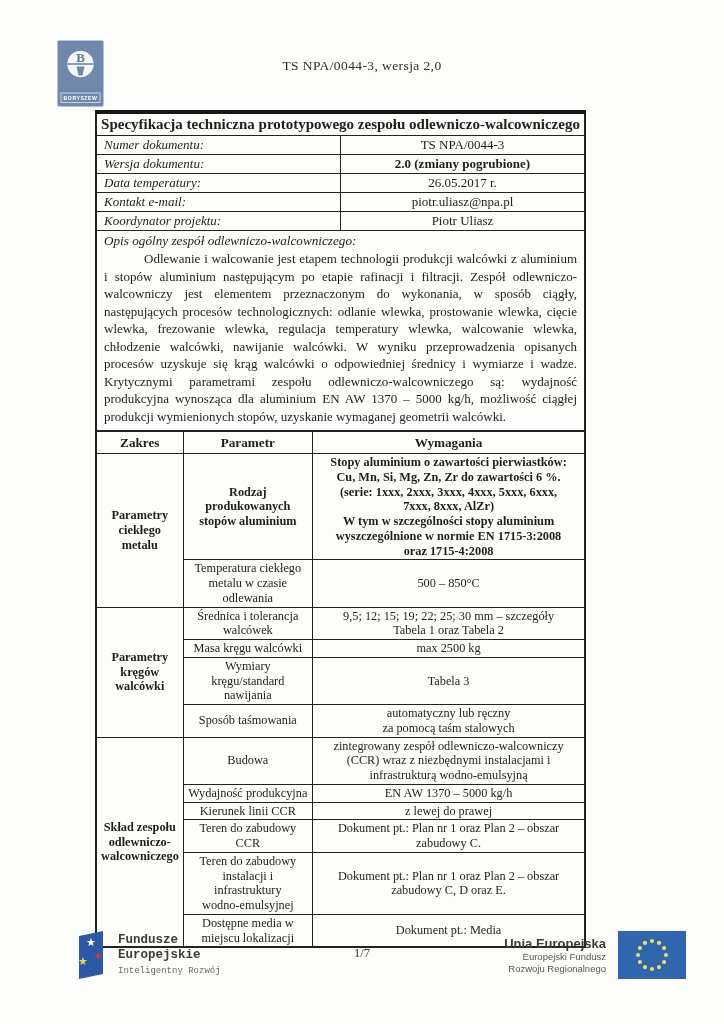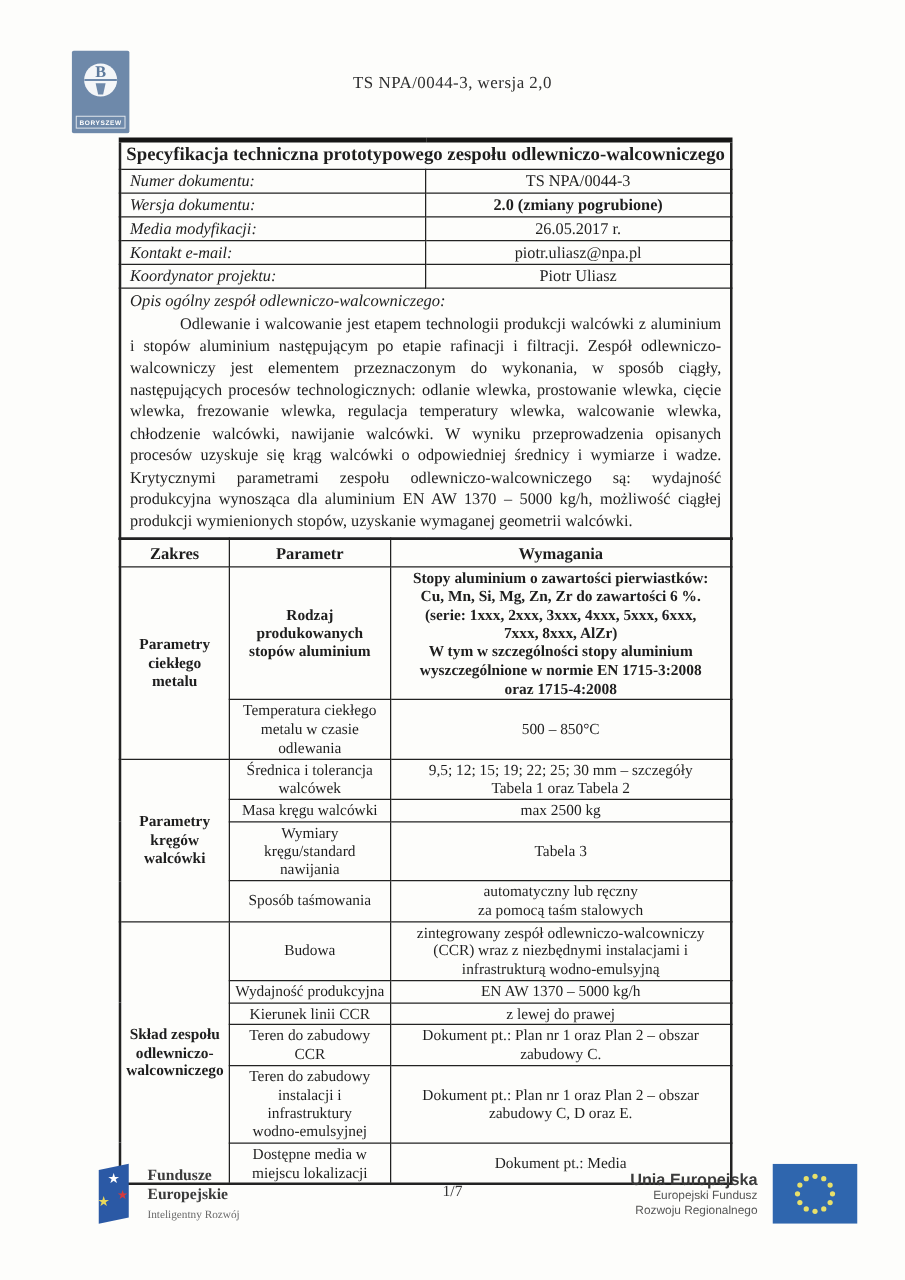--- a/index.html
+++ b/index.html
@@ -47,21 +47,21 @@
   .t-spec th{font-size:13.2px;font-weight:bold;text-align:center;height:19px;padding:1px 2px;}
   .t-spec td{
     font-size:12.3px;line-height:1.2;text-align:center;padding:1px 4px;
     white-space:pre-line;
   }
   .col-zakres{width:17.8%;} .col-param{width:26.5%;} .col-req{width:55.7%;}
   .zakres{font-weight:bold;}
   .b{font-weight:bold;}
   
   .fe-logo{position:absolute;left:72px;top:929px;display:flex;align-items:flex-start;}
-  .fe-text{margin-left:9px;font-family:Liberation Serif, serif;margin-top:4px;}
+  .fe-text{margin-left:9px;font-family:Liberation Mono, monospace;margin-top:4px;}
   .fe-main{font-size:12.5px;font-weight:bold;color:#3b3b3b;line-height:1.18;}
   .fe-sub{font-size:9px;color:#6a6a6a;margin-top:3px;}
   .page-num{
     position:absolute;left:0;right:0;top:946px;text-align:center;
     font-size:12.5px;color:#333;
   }
   .eu-text{
     position:absolute;right:118px;top:936px;text-align:right;
     font-family:"Liberation Sans", sans-serif;
   }
@@ -98,21 +98,21 @@
       </tr>
       <tr>
         <td class="m-label">Numer dokumentu:</td>
         <td class="m-value">TS NPA/0044-3</td>
       </tr>
       <tr>
         <td class="m-label">Wersja dokumentu:</td>
         <td class="m-value bold-val">2.0 (zmiany pogrubione)</td>
       </tr>
       <tr>
-        <td class="m-label">Media modyfikacji:</td>
+        <td class="m-label">Data temperatury:</td>
         <td class="m-value">26.05.2017 r.</td>
       </tr>
       <tr>
         <td class="m-label">Kontakt e-mail:</td>
         <td class="m-value">piotr.uliasz@npa.pl</td>
       </tr>
       <tr>
         <td class="m-label">Koordynator projektu:</td>
         <td class="m-value">Piotr Uliasz</td>
       </tr>

